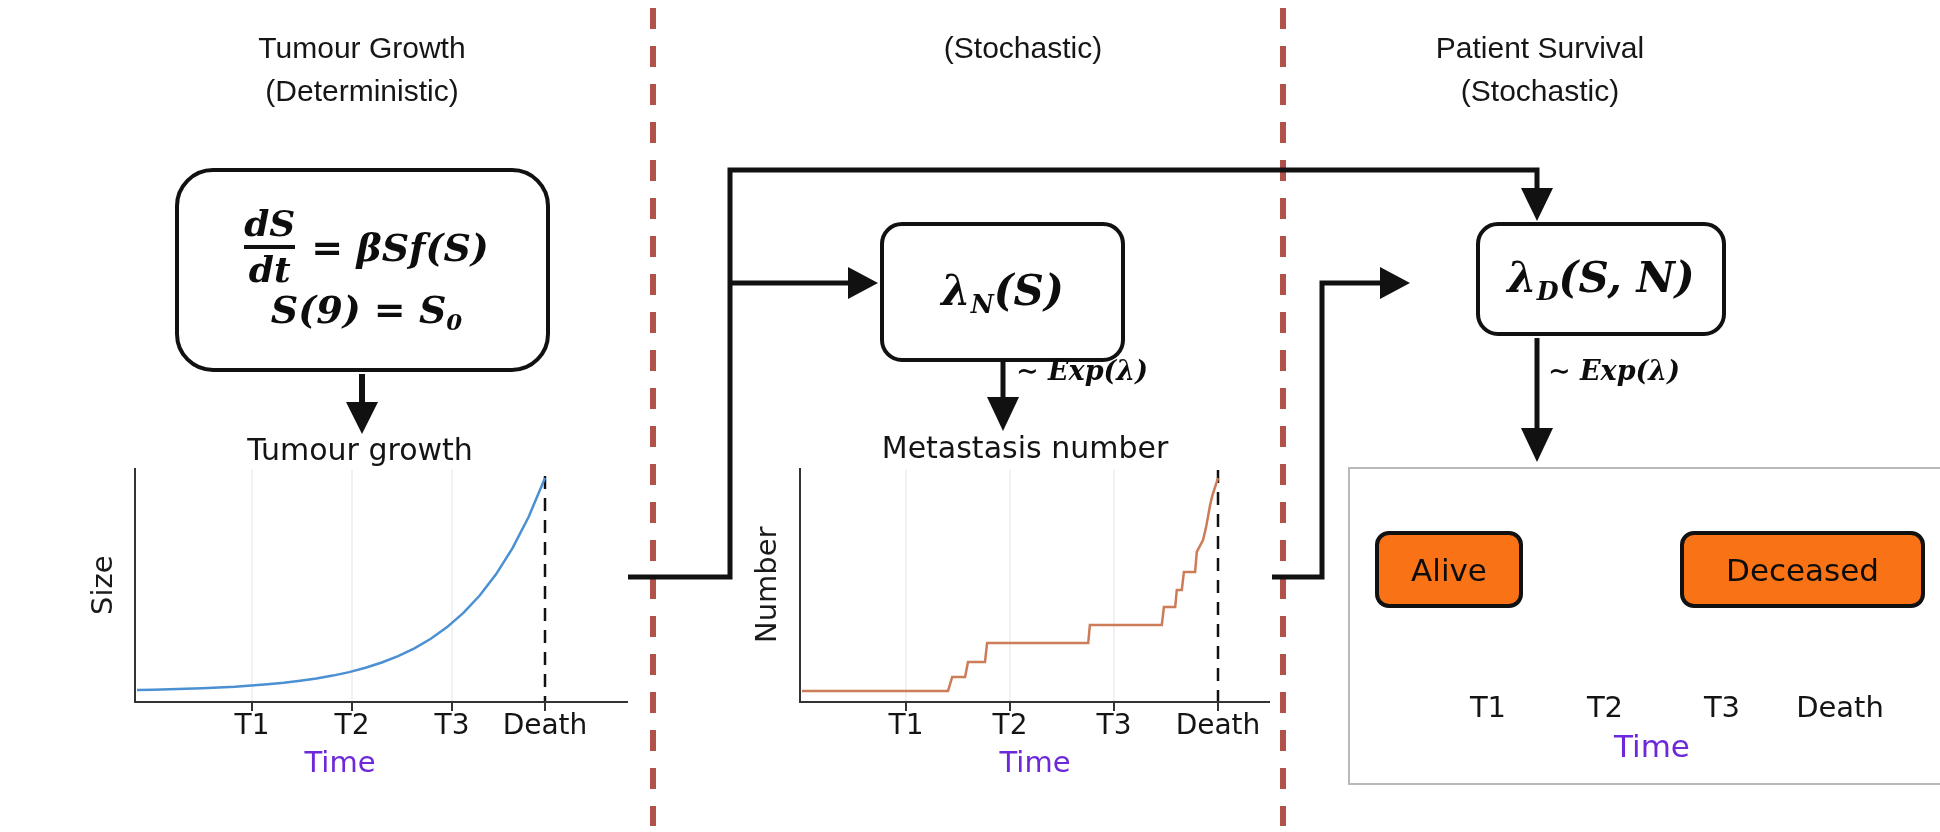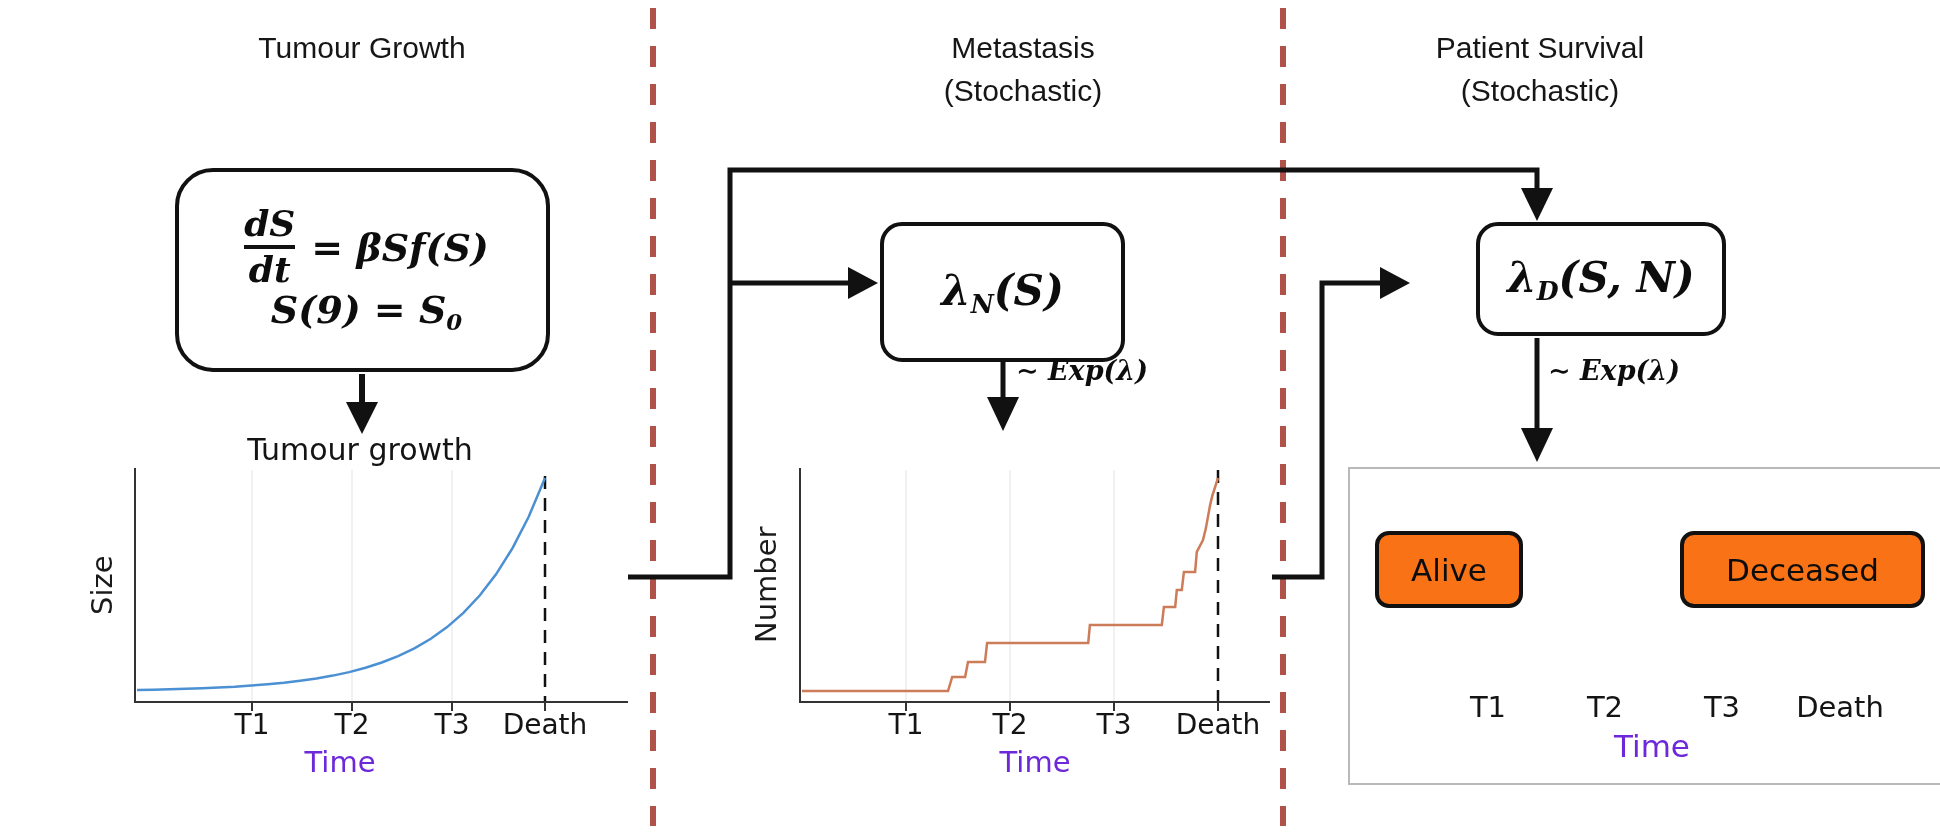--- a/index.html
+++ b/index.html
@@ -74,20 +74,21 @@
 
     <path d="M1497 338 V430" stroke="#111" stroke-width="5" fill="none"></path>
     <polygon points="1481,428 1513,428 1497,462" fill="#111"></polygon>
 
     <path d="M1483 570 H1611" stroke="#111" stroke-width="4" fill="none"></path>
     <polygon points="1609,556 1609,584 1640,570" fill="#111"></polygon>
   </svg>
 
   <div class="abs title" style="left:122px;top:26px;">
     <div>Tumour Growth</div>
+    <div>(Deterministic)</div>
   </div>
 
   <div id="equation-box" class="abs mathbox" style="left:135px;top:168px;width:375px;height:204px;padding-left:8px;">
     <div class="eqrow">
       <span class="frac math">
         <span>dS</span>
         <span class="bar"></span>
         <span>dt</span>
       </span>
       <span class="eqmain math">= βSf(S)</span>
@@ -101,32 +102,32 @@
 
   <div class="abs ylab" style="left:44px;top:505px;width:36px;height:160px;">Size</div>
 
   <span class="abs tick" style="left:152px;top:708px;">T1</span>
   <span class="abs tick" style="left:252px;top:708px;">T2</span>
   <span class="abs tick" style="left:352px;top:708px;">T3</span>
   <span class="abs tick" style="left:445px;top:708px;">Death</span>
   <div class="abs xlab" style="left:240px;top:745px;">Time</div>
 
   <div class="abs title" style="left:783px;top:26px;">
-    <div>Metastasis</div>
     <div>(Stochastic)</div>
   </div>
 
   <div class="abs mathbox" style="left:840px;top:222px;width:245px;height:140px;">
     <span class="math" style="font-size:42px;">
       <span>λ</span><span class="msub">N</span><span>(S)</span>
     </span>
   </div>
 
   <span class="abs math explabel" style="left:976px;top:355px;">∼ Exp(λ)</span>
 
+  <div class="abs flowlabel" style="left:785px;top:430px;">Metastasis number</div>
 
   <div class="abs ylab" style="left:708px;top:475px;width:36px;height:220px;">Number</div>
 
   <span class="abs tick" style="left:806px;top:708px;">T1</span>
   <span class="abs tick" style="left:910px;top:708px;">T2</span>
   <span class="abs tick" style="left:1014px;top:708px;">T3</span>
   <span class="abs tick" style="left:1118px;top:708px;">Death</span>
   <div class="abs xlab" style="left:935px;top:745px;">Time</div>
 
   <div class="abs title" style="left:1300px;top:26px;">

